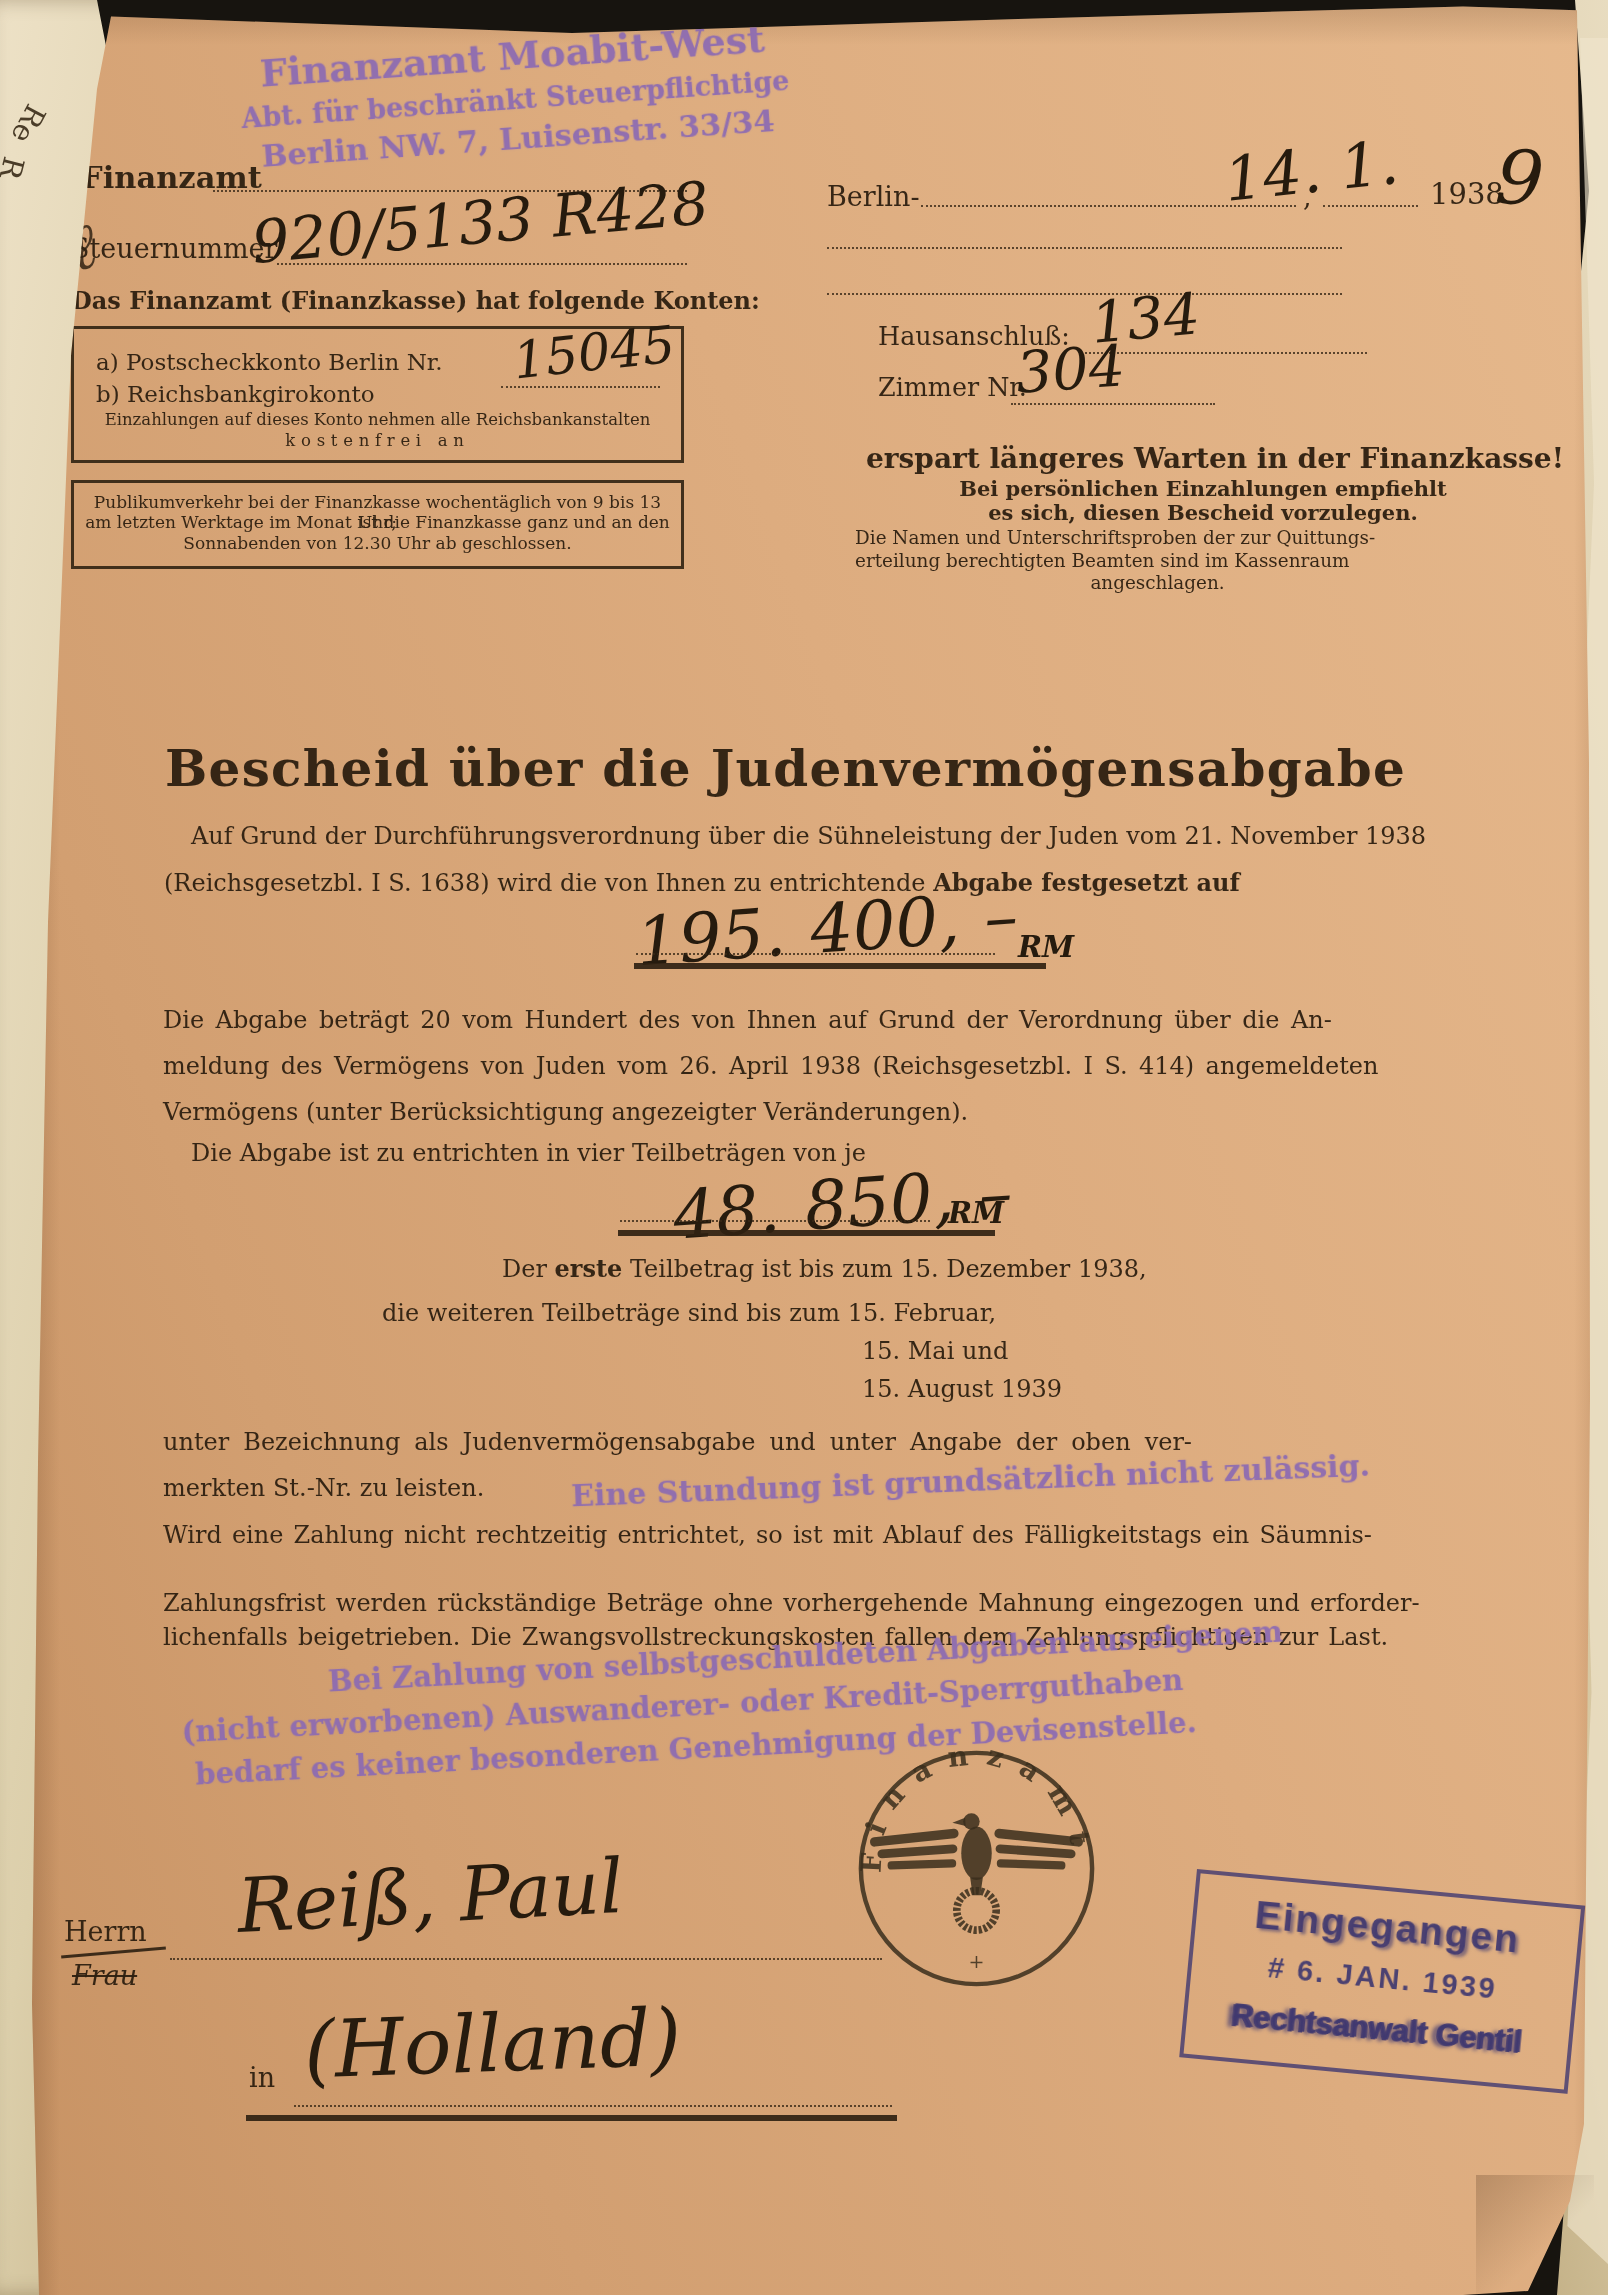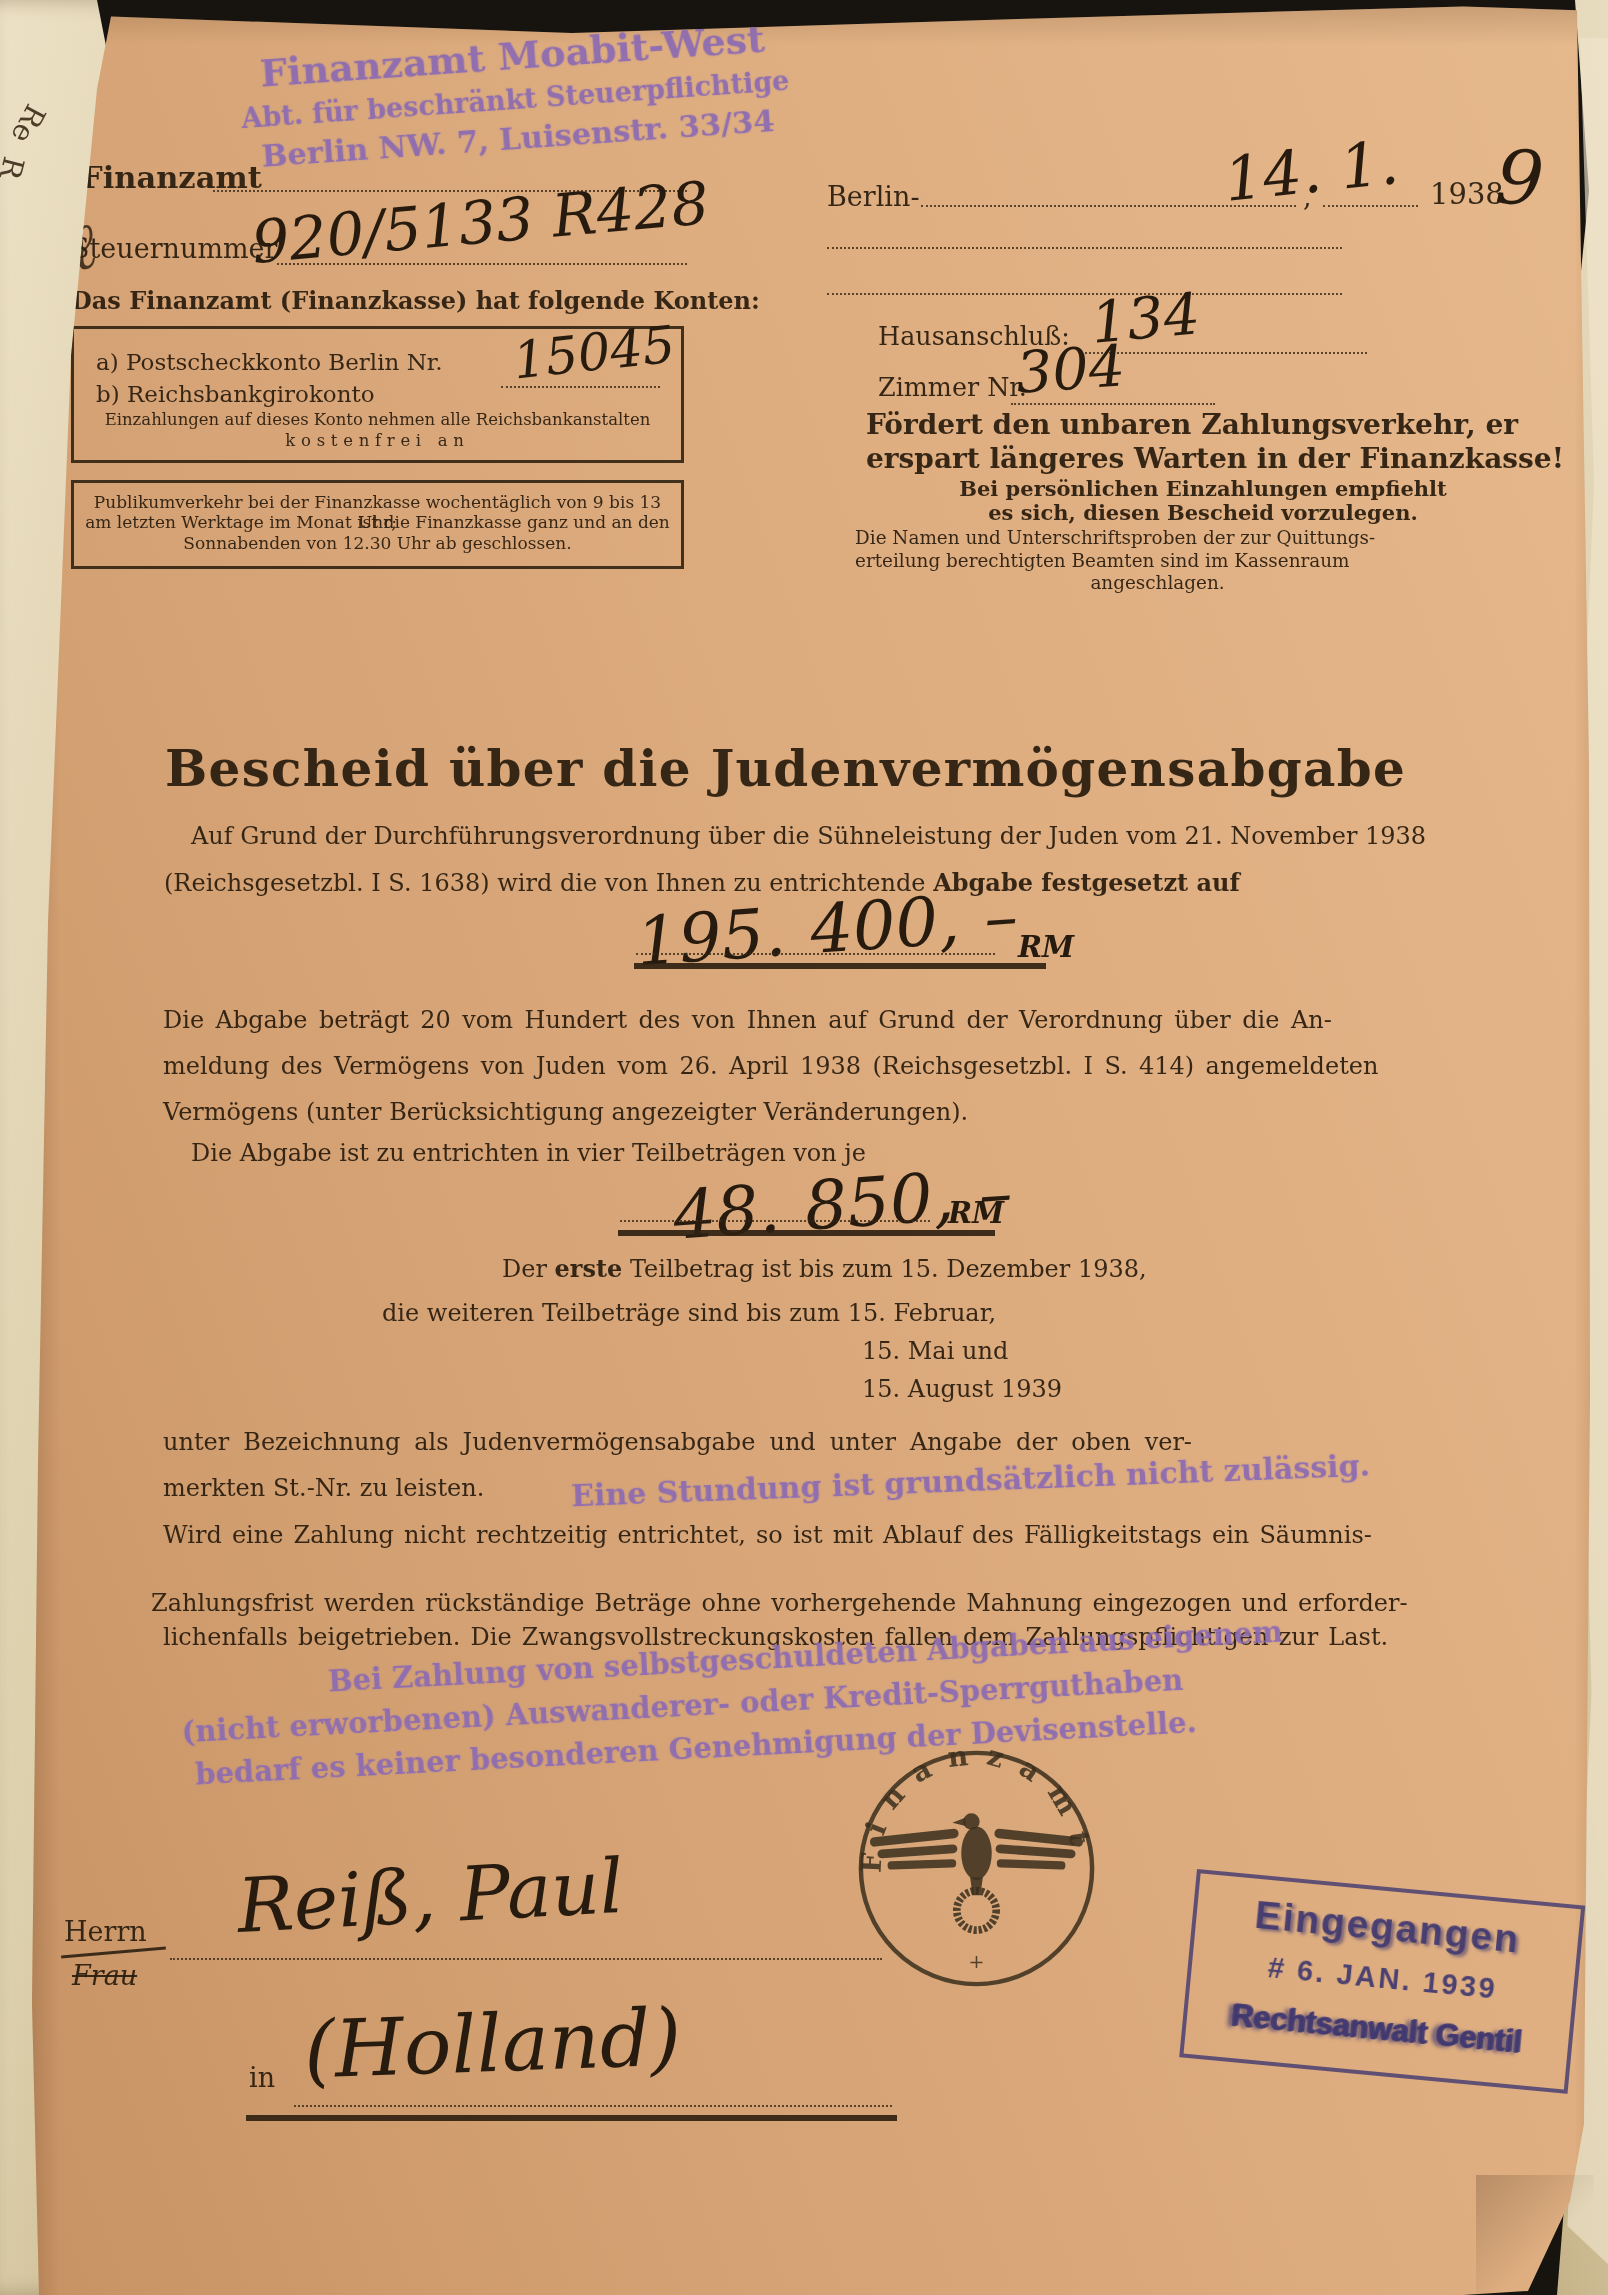--- a/index.html
+++ b/index.html
@@ -99,21 +99,20 @@
     <div class="abs dot" style="left:827px;top:293px;width:515px;"></div>
 
     <div class="abs t nw" style="left:878px;top:321px;font-size:25.4px;">Hausanschluß:</div>
     <div class="abs dot" style="left:1081px;top:352px;width:286px;"></div>
     <div class="abs hw" style="left:1091px;top:285px;font-size:57px;transform:rotate(-5deg);">134</div>
 
     <div class="abs t nw" style="left:878px;top:372px;font-size:25.4px;">Zimmer Nr.</div>
     <div class="abs dot" style="left:1011px;top:403px;width:204px;"></div>
     <div class="abs hw" style="left:1016px;top:336px;font-size:57px;transform:rotate(-4deg);">304</div>
 
-    <div class="abs t bold nw" style="left:866px;top:408px;font-size:28px;">Fördert den unbaren Zahlungsverkehr, er</div>
     <div class="abs t bold nw" style="left:866px;top:442px;font-size:28px;">erspart längeres Warten in der Finanzkasse!</div>
     <div class="abs t bold ctr" style="left:866px;top:500px;width:674px;font-size:21px;">es sich, diesen Bescheid vorzulegen.</div>
     <div class="abs t bold ctr" style="left:866px;top:476px;width:674px;font-size:21px;">Bei persönlichen Einzahlungen empfiehlt</div>
     <div class="abs t nw" style="left:855px;top:527px;font-size:18.4px;">Die Namen und Unterschriftsproben der zur Quittungs-</div>
     <div class="abs t nw" style="left:855px;top:550px;font-size:18.4px;">erteilung berechtigten Beamten sind im Kassenraum</div>
     <div class="abs t ctr" style="left:814px;top:572px;width:687px;font-size:18.4px;">angeschlagen.</div>
 
     <div class="abs t bold ctr nw" style="left:165px;top:739px;width:1208px;font-size:50px;letter-spacing:1.3px;">Bescheid über die Judenvermögensabgabe</div>
 
     <div class="abs t nw" style="left:191px;top:822px;font-size:24px;">Auf Grund der Durchführungsverordnung über die Sühneleistung der Juden vom 21. November 1938</div>
@@ -143,21 +142,21 @@
     <div class="abs t nw" style="left:382px;top:1299px;font-size:24px;">die weiteren Teilbeträge sind bis zum 15. Februar,</div>
     <div class="abs t nw" style="left:862px;top:1337px;font-size:24px;">15. Mai und</div>
     <div class="abs t nw" style="left:862px;top:1375px;font-size:24px;">15. August 1939</div>
 
     <div class="abs t nw" style="left:163px;top:1428px;font-size:24px;word-spacing:6.4px;">unter Bezeichnung als Judenvermögensabgabe und unter Angabe der oben ver-</div>
     <div class="abs t nw" style="left:163px;top:1474px;font-size:24px;">merkten St.-Nr. zu leisten.</div>
 
     <div class="abs purple" style="left:571px;top:1463px;font-size:30px;transform:rotate(-2.2deg);filter:blur(0.3px);">Eine Stundung ist grundsätzlich nicht zulässig.</div>
 
     <div class="abs t nw" style="left:163px;top:1521px;font-size:24px;word-spacing:2.5px;">Wird eine Zahlung nicht rechtzeitig entrichtet, so ist mit Ablauf des Fälligkeitstags ein Säumnis-</div>
-    <div class="abs t nw" style="left:151px;top:1589px;font-size:24px;word-spacing:2.5px;">Zahlungsfrist werden rückständige Beträge ohne vorhergehende Mahnung eingezogen und erforder-</div>
+    <div class="abs t nw" style="left:163px;top:1589px;font-size:24px;word-spacing:2.5px;">Zahlungsfrist werden rückständige Beträge ohne vorhergehende Mahnung eingezogen und erforder-</div>
     <div class="abs t nw" style="left:163px;top:1623px;font-size:24px;word-spacing:2.5px;">lichenfalls beigetrieben.  Die Zwangsvollstreckungskosten fallen dem Zahlungspflichtigen zur Last.</div>
 
     <div class="abs" style="left:181px;top:1649px;width:890px;transform:rotate(-3deg);filter:blur(0.3px);">
       <div class="purple" style="font-size:29px;margin-left:149px;">Bei Zahlung von selbstgeschuldeten Abgaben aus eigenem</div>
       <div class="purple" style="font-size:29px;margin-top:9px;">(nicht erworbenen) Auswanderer- oder Kredit-Sperrguthaben</div>
       <div class="purple" style="font-size:29px;margin-top:9px;margin-left:11.4px;">bedarf es keiner besonderen Genehmigung der Devisenstelle.</div>
     </div>
 
     <svg class="abs" style="left:852px;top:1744px;" width="249" height="249" viewBox="0 0 392 392">
       <circle cx="196" cy="196" r="182" fill="none" stroke="rgba(58,46,28,.85)" stroke-width="7"></circle>

